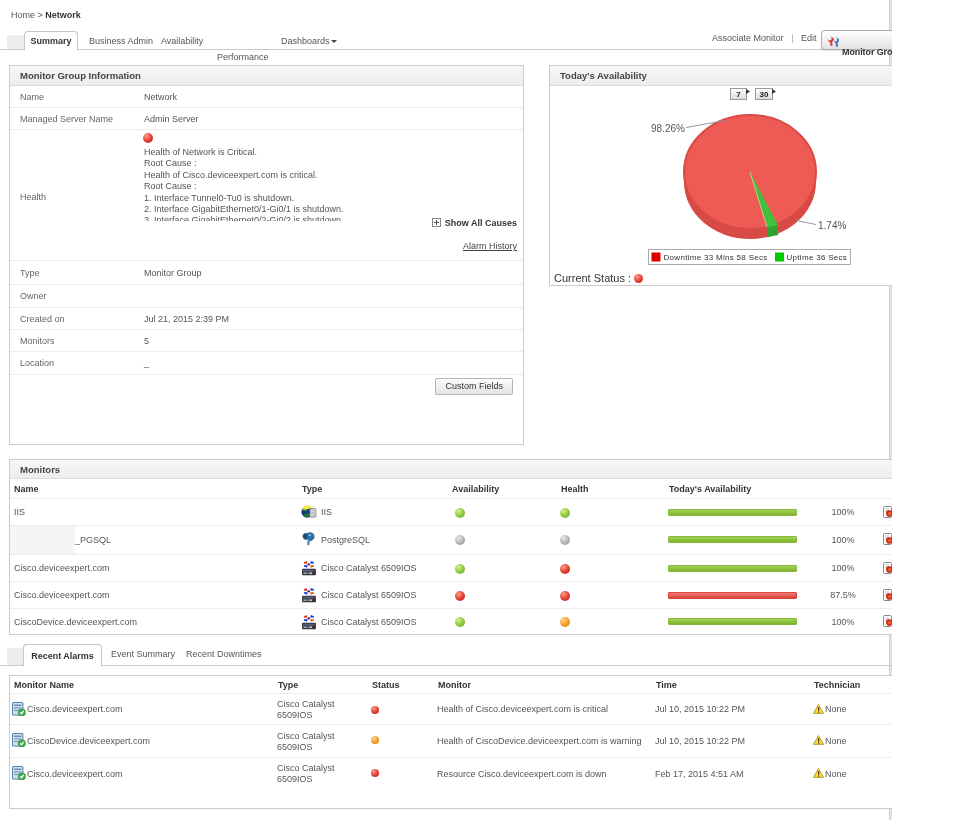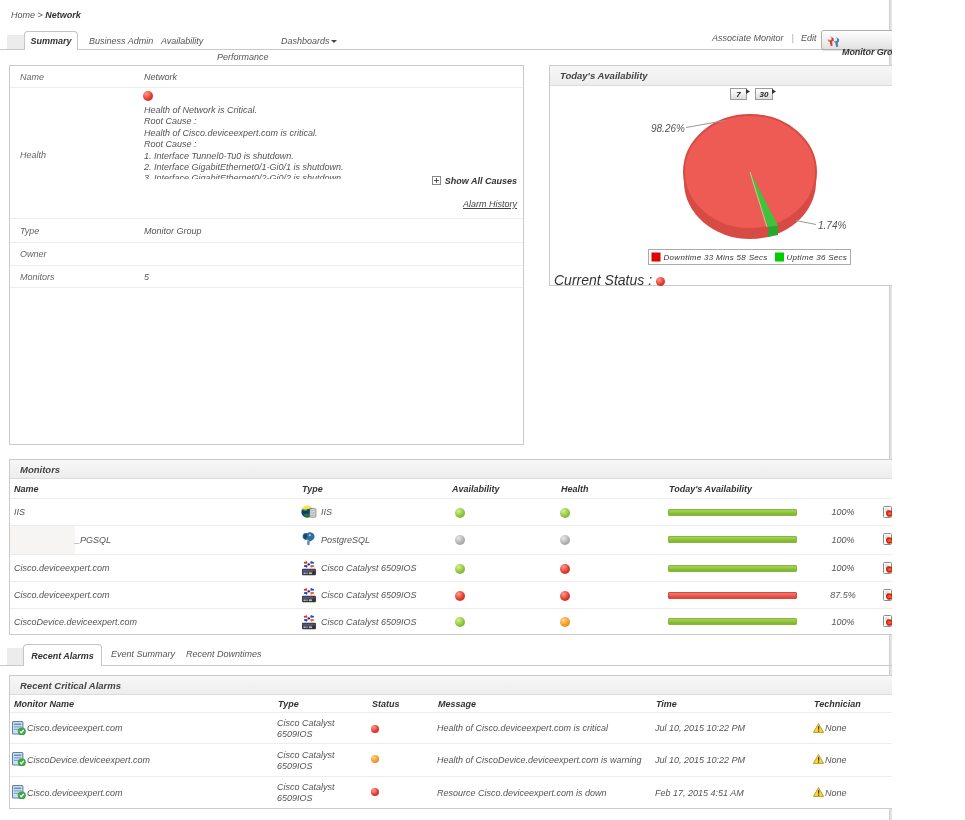--- a/index.html
+++ b/index.html
@@ -1,18 +1,18 @@
 <!DOCTYPE html>
 <html><head>
 <meta charset="utf-8">
 <style>
 * { margin:0; padding:0; box-sizing:border-box; }
 body { background:#fff; }
 #page { position:relative; width:892px; height:820px; background:#fff;
-  font-family:"Liberation Sans", sans-serif; font-size:9px; color:#555; overflow:hidden;font-style:italic; }
+  font-family:"Liberation Sans", sans-serif; font-size:9px; color:#555; overflow:hidden; }
 .abs { position:absolute; }
 #scrollstrip { position:absolute; right:0; top:0; width:3px; height:820px; background:#e2e2e2; border-left:1px solid #d0d0d0; }
 
 
 #crumb { position:absolute; left:11px; top:10px; font-size:9px; color:#555; }
 #crumb b { color:#333; }
 
 
 .tabline { position:absolute; left:0; height:1px; background:#c9c9c9; }
 .grayblock { position:absolute; background:#ececec; }
@@ -109,23 +109,28 @@
   <div id="mga">
     <svg width="12" height="12" style="position:absolute;left:5px;top:4px;" viewBox="0 0 13 13">
       <path d="M3,1 L5,3 L4.6,5.5 L2,6 L1,4 C0.6,5.8 1.5,7 3,7.4 L4,12 L6,11.6 L5.6,7 C7,6.4 7.6,5 7.2,3.4 Z" fill="#d93f35"></path>
       <path d="M9,2 L11,4 L10.6,6.5 L8,7 L7,5 C6.6,6.8 7.5,8 9,8.4 L10,13 L12,12.6 L11.6,8 C13,7.4 13.6,6 13.2,4.4 Z" fill="#4a7ebb"></path>
     </svg>
     <span style="position:absolute; left:20px; top:16px; white-space:nowrap; letter-spacing:-0.1px;">Monitor Group Actions</span>
     <span style="position:absolute; left:119px; top:8px; width:0; height:0; border:3.5px solid transparent; border-top-color:#333;"></span>
   </div>
 
   <div class="panel" id="p1" style="left:9px; top:65px; width:515px; height:380px;">
+    <div class="phead">Monitor Group Information</div>
     <div class="row" style="height:22px;">
         <span class="lbl">Name</span>
         <span class="val">Network</span>
+      </div>
+    <div class="row" style="height:22px;">
+        <span class="lbl">Managed Server Name</span>
+        <span class="val">Admin Server</span>
       </div>
     <div class="row" style="height:131px;">
       <span class="lbl" style="top:62px; margin-top:0;">Health</span>
       <span class="dot dred" style="left:133px; top:3px; width:10px; height:10px;"></span>
       <div style="position:absolute; left:134px; top:17px; height:74px; overflow:hidden; line-height:11.4px; color:#555;">
         Health of Network is Critical.<br>
         Root Cause :<br>
         Health of Cisco.deviceexpert.com is critical.<br>
         Root Cause :<br>
         1. Interface Tunnel0-Tu0 is shutdown.<br>
@@ -140,23 +145,34 @@
       <div style="position:absolute; right:6px; top:111px; text-decoration:underline; color:#444;">Alarm History</div>
     </div>
     <div class="row" style="height:24px;">
         <span class="lbl">Type</span>
         <span class="val">Monitor Group</span>
       </div>
     <div class="row" style="height:23px;">
         <span class="lbl">Owner</span>
       </div>
     <div class="row" style="height:22px;">
+        <span class="lbl">Created on</span>
+        <span class="val">Jul 21, 2015 2:39 PM</span>
+      </div>
+    <div class="row" style="height:22px;">
         <span class="lbl">Monitors</span>
         <span class="val">5</span>
       </div>
+    <div class="row" style="height:23px;">
+        <span class="lbl">Location</span>
+        <span class="val">_</span>
+      </div>
+    <div style="position:relative; height:24px;">
+      <span style="position:absolute; right:10px; top:3px; height:17px; line-height:15px; padding:0 9px; border:1px solid #b5b5b5; border-radius:2px; background:linear-gradient(#fdfdfd,#e3e3e3); color:#333;">Custom Fields</span>
+    </div>
   </div>
 
   <div class="panel" id="p2" style="left:549px; top:65px; width:403px; height:221px;">
     <div class="phead">Today's Availability</div>
     <div style="position:relative; height:199px;">
       <svg width="401" height="199" viewBox="0 0 401 199" style="position:absolute; left:0; top:0;">
 
         <ellipse cx="200" cy="96" rx="66" ry="57" fill="#d74b44"></ellipse>
         <ellipse cx="200" cy="86" rx="66" ry="57" fill="#ee5a54" stroke="#d74b44" stroke-width="2"></ellipse>
         <polygon points="218,141 228,139.5 228,149 218,151" fill="#2fa32f"></polygon>
@@ -175,21 +191,21 @@
       </svg>
 
       <div style="position:absolute; left:180px; top:2px; width:17px; height:12px; border:1px solid #9a9a9a; background:linear-gradient(#fff,#ddd); font-size:8px; font-weight:bold; color:#222; text-align:center; line-height:11px;">7</div>
       <div style="position:absolute; left:196px; top:0px; width:4px; height:5px;"><svg width="4" height="5">
             <path d="M0,5 L0,0 L4,2.5 Z" fill="#333"></path>
           </svg></div>
       <div style="position:absolute; left:205px; top:2px; width:18px; height:12px; border:1px solid #9a9a9a; background:linear-gradient(#fff,#ddd); font-size:8px; font-weight:bold; color:#222; text-align:center; line-height:11px;">30</div>
       <div style="position:absolute; left:222px; top:0px; width:4px; height:5px;"><svg width="4" height="5">
             <path d="M0,5 L0,0 L4,2.5 Z" fill="#333"></path>
           </svg></div>
-      <div style="position:absolute; left:4px; top:186px; font-size:14px; color:#333;">Current Status : <span class="dot dred" style="position:static; display:inline-block; width:9px; height:9px; vertical-align:-1px;"></span></div>
+      <div style="position:absolute; left:4px; top:186px; font-size:11px; color:#333;">Current Status : <span class="dot dred" style="position:static; display:inline-block; width:9px; height:9px; vertical-align:-1px;"></span></div>
     </div>
   </div>
 
   <div class="panel" id="p3" style="left:9px; top:459px; width:943px; height:176px;">
     <div class="phead" style="height:19px; line-height:19px;">Monitors</div>
     <div class="row" style="height:20px;">
       <span class="hcell" style="left:4px;">Name</span>
       <span class="hcell" style="left:292px;">Type</span>
       <span class="hcell" style="left:442px;">Availability</span>
       <span class="hcell" style="left:551px;">Health</span>
@@ -279,26 +295,25 @@
     </div>
   </div>
 
   <div class="tabline" style="top:665px; width:952px;"></div>
   <div class="grayblock" style="left:7px; top:648px; width:16px; height:17px;"></div>
   <div class="activetab" style="left:23px; top:644px; width:79px; height:22px; line-height:22px;">Recent Alarms</div>
   <span class="tabtxt" style="left:111px; top:649px;">Event Summary</span>
   <span class="tabtxt" style="left:186px; top:649px;">Recent Downtimes</span>
 
   <div class="panel" id="p4" style="left:9px; top:675px; width:943px; height:134px;">
-    <div class="phead" style="height:19px; line-height:19px;">Recent Critical Alarms</div>
     <div class="row" style="height:18px;">
       <span class="hcell" style="left:4px;">Monitor Name</span>
       <span class="hcell" style="left:268px;">Type</span>
       <span class="hcell" style="left:362px;">Status</span>
-      <span class="hcell" style="left:428px;">Message</span>
+      <span class="hcell" style="left:428px;">Monitor</span>
       <span class="hcell" style="left:646px;">Time</span>
       <span class="hcell" style="left:804px;">Technician</span>
     </div>
     <div class="row" style="height:31px;">
       <span class="abs" style="left:2px; top:8px;"><svg width="14" height="14" viewBox="0 0 13.5 13.5">
             <use href="#gmon"></use>
           </svg></span>
       <span class="cell" style="left:17px;">Cisco.deviceexpert.com</span>
       <span class="cell twol" style="left:267px;">Cisco Catalyst<br>6509IOS</span>
       <span class="dot dred" style="left:361px; top:12px; width:8px; height:8px;"></span>

